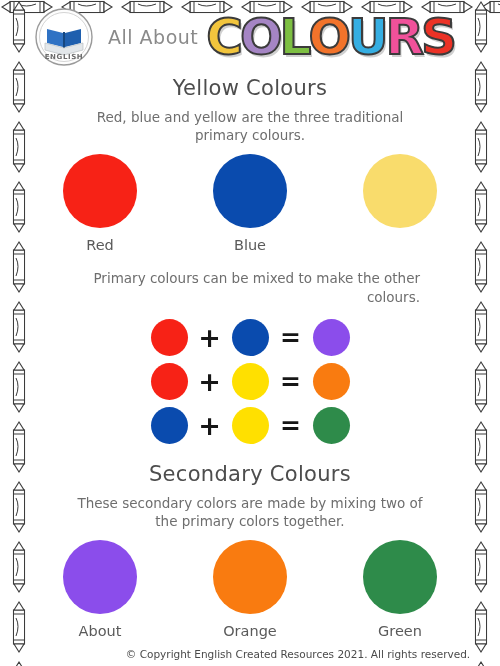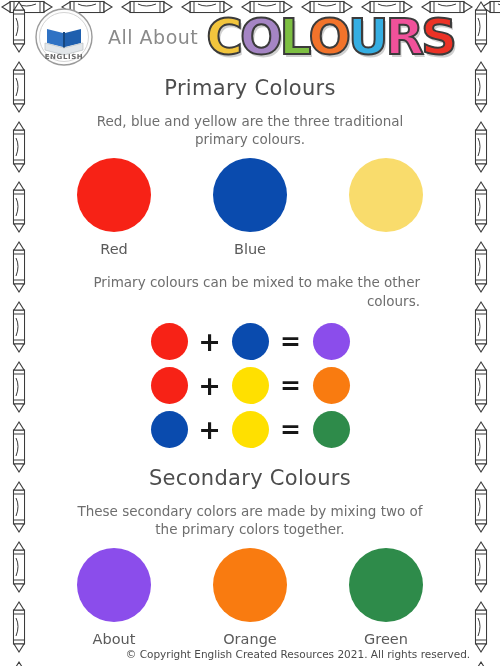--- a/index.html
+++ b/index.html
@@ -40,24 +40,24 @@
 
   
   .content{position:absolute;left:38px;top:70px;width:424px;text-align:center;}
 
   .section-title{
     font-family:"DejaVu Sans", sans-serif;
     font-size:21px;color:#4d4d4d;margin:6px 0 8px 0;letter-spacing:.3px;
   }
   .section-desc{
     font-family:"DejaVu Sans", sans-serif;
-    font-size:13.5px;color:#6e6e6e;line-height:1.35;margin:12px auto 10px auto;width:330px;
-  }
-
-  .swatch-row{display:flex;justify-content:center;gap:26px;margin-top:6px;}
+    font-size:13.5px;color:#6e6e6e;line-height:1.35;margin:4px auto 10px auto;width:330px;
+  }
+
+  .swatch-row{display:flex;justify-content:center;gap:40px;margin-top:6px;}
   .swatch{width:110px;}
   .dot{width:74px;height:74px;border-radius:50%;margin:0 auto;}
   .dot-label{
     font-family:"DejaVu Sans", sans-serif;
     font-size:14.5px;color:#5a5a5a;margin-top:9px;
   }
 
   .eq-list{margin-top:6px;}
   .eq-row{display:flex;align-items:center;justify-content:center;height:44px;}
   .eq-dot{width:37px;height:37px;border-radius:50%;flex:0 0 auto;}
@@ -337,21 +337,21 @@
         <span class="ltr" style="color:#7DBF42">L</span>
         <span class="ltr" style="color:#F2732B">O</span>
         <span class="ltr" style="color:#35AEE2">U</span>
         <span class="ltr" style="color:#F0519A">R</span>
         <span class="ltr" style="color:#EC3226">S</span>
       </div>
   </div>
 
   <div class="content">
 
-    <div class="section-title">Primary Colours</div>
+    <div class="section-title">Yellow Colours</div>
     <div class="section-desc">Red, blue and yellow are the three traditional primary colours.</div>
 
     <div class="swatch-row" id="primary-row">
         <div class="swatch">
           <div class="dot" style="background:#F72216"></div>
           <div class="dot-label">Red</div>
         </div>
         <div class="swatch">
           <div class="dot" style="background:#0A4BAE"></div>
           <div class="dot-label">Blue</div>

